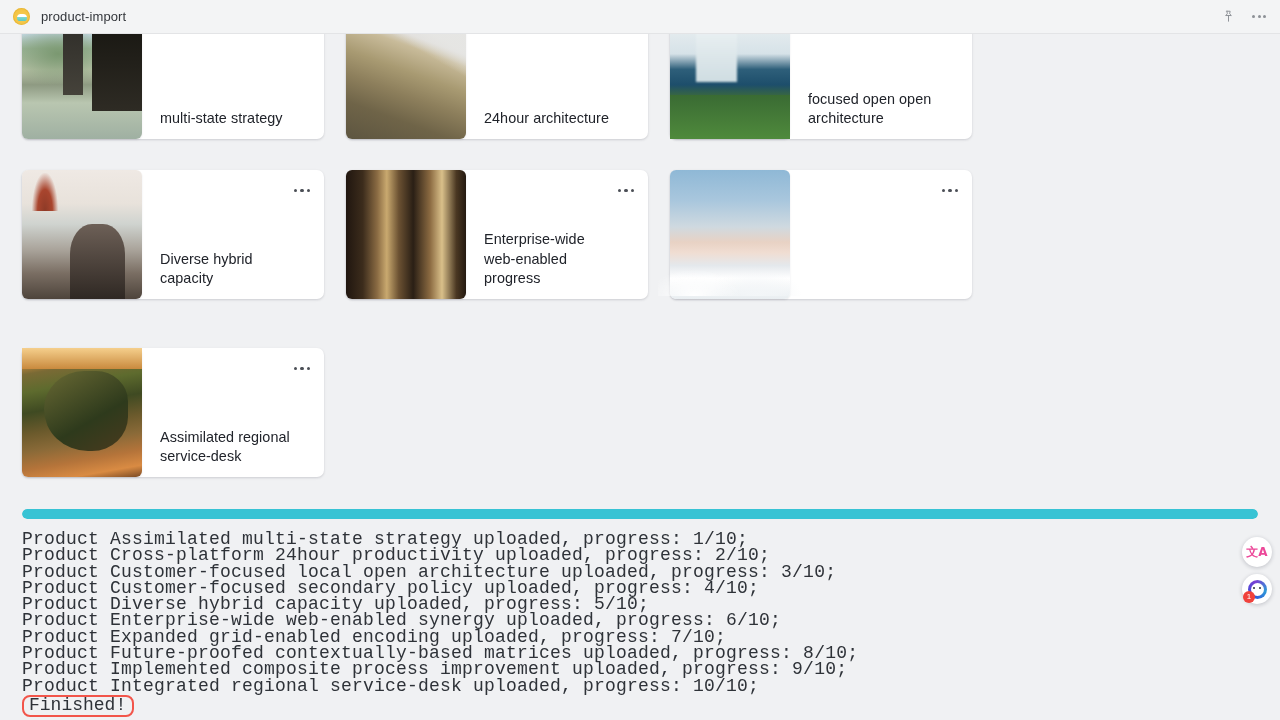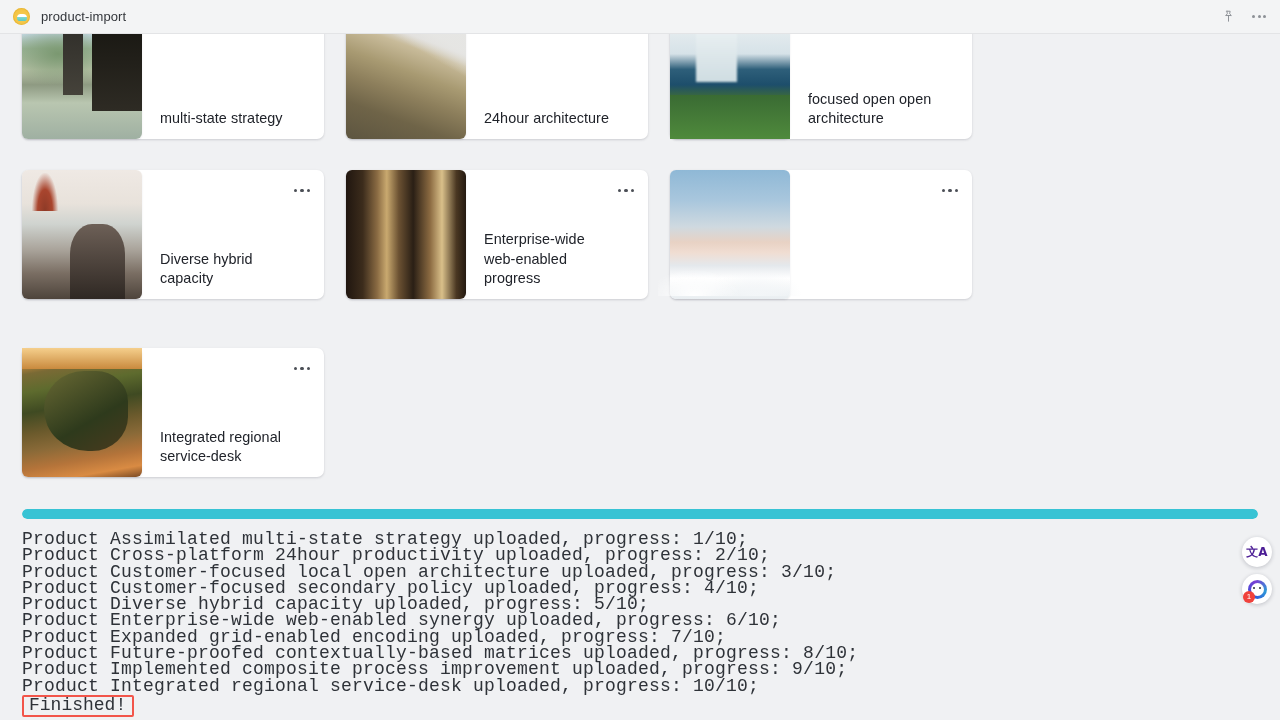--- a/index.html
+++ b/index.html
@@ -315,21 +315,21 @@
     line-height: 16.3px;
     color: #2e3238;
     white-space: pre;
   }
   .console .line { letter-spacing: .2px; }
   .finished {
     display: inline-block;
     margin-top: 1px;
     padding: 1px 6px 2px 5px;
     border: 2px solid #f2554a;
-    border-radius: 2px;
+    border-radius: 8px;
     color: #2e3238;
     line-height: 15px;
   }
 
   
   .fab {
     position: absolute;
     right: 8px;
     width: 30px; height: 30px;
     border-radius: 50%;
@@ -350,21 +350,21 @@
     color: #fff;
     font-size: 8px;
     font-family: "Liberation Sans", sans-serif;
     display: flex;
     align-items: center;
     justify-content: center;
     line-height: 1;
   }
   .tr-glyph {
     font-size: 12px;
-    color: #4c1d95;
+    color: #ec4899;
     font-family: "DejaVu Sans", sans-serif;
     font-weight: 700;
     line-height: 1;
   }
   .bot {
     width: 19px; height: 19px;
     border-radius: 50%;
     background: conic-gradient(from 210deg, #2f4fd8, #7b3fd4 38%, #2f9ad8 70%, #2f4fd8);
     display: flex; align-items: center; justify-content: center;
   }
@@ -474,21 +474,21 @@
           <i></i>
           <i></i>
         </div>
     </div>
   </div>
 
   <div class="row row-3">
     <div class="card">
       <div class="card-thumb th-log"></div>
       <div class="card-body">
-        <div class="card-title">Integrated regional service-desk</div>
+        <div class="card-title">Assimilated regional service-desk</div>
       </div>
       <div class="card-menu">
           <i></i>
           <i></i>
           <i></i>
         </div>
     </div>
   </div>
 
 </div>

